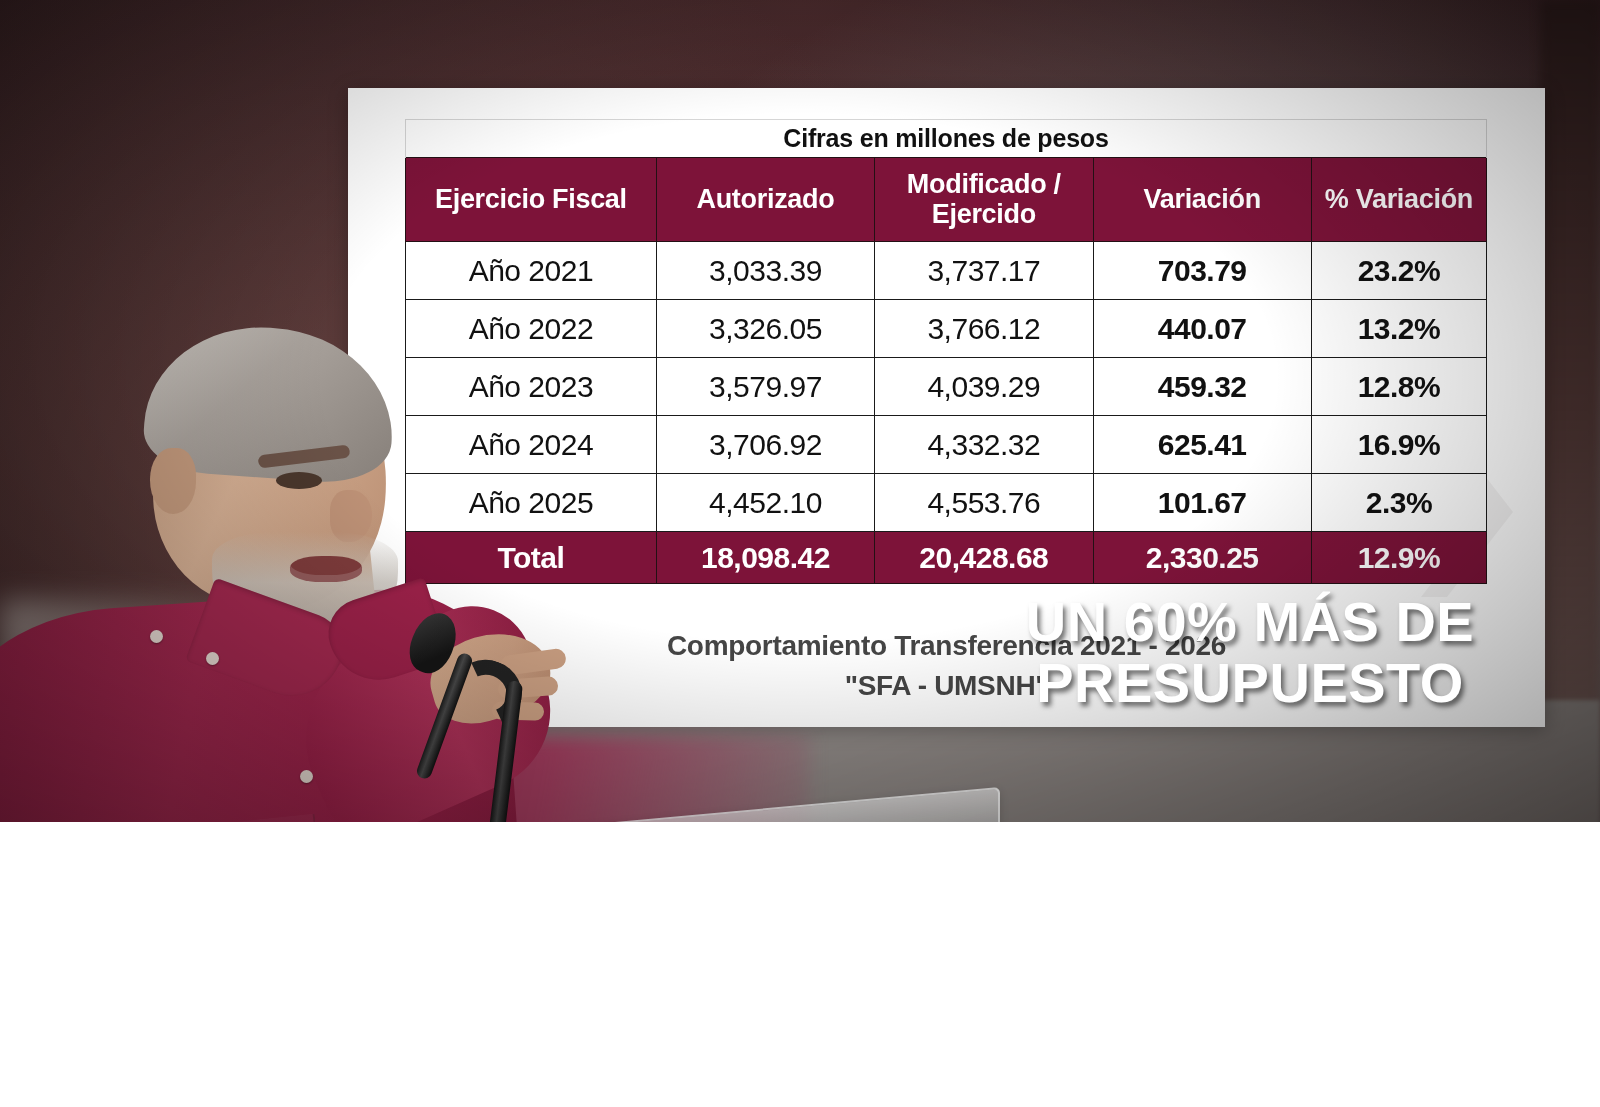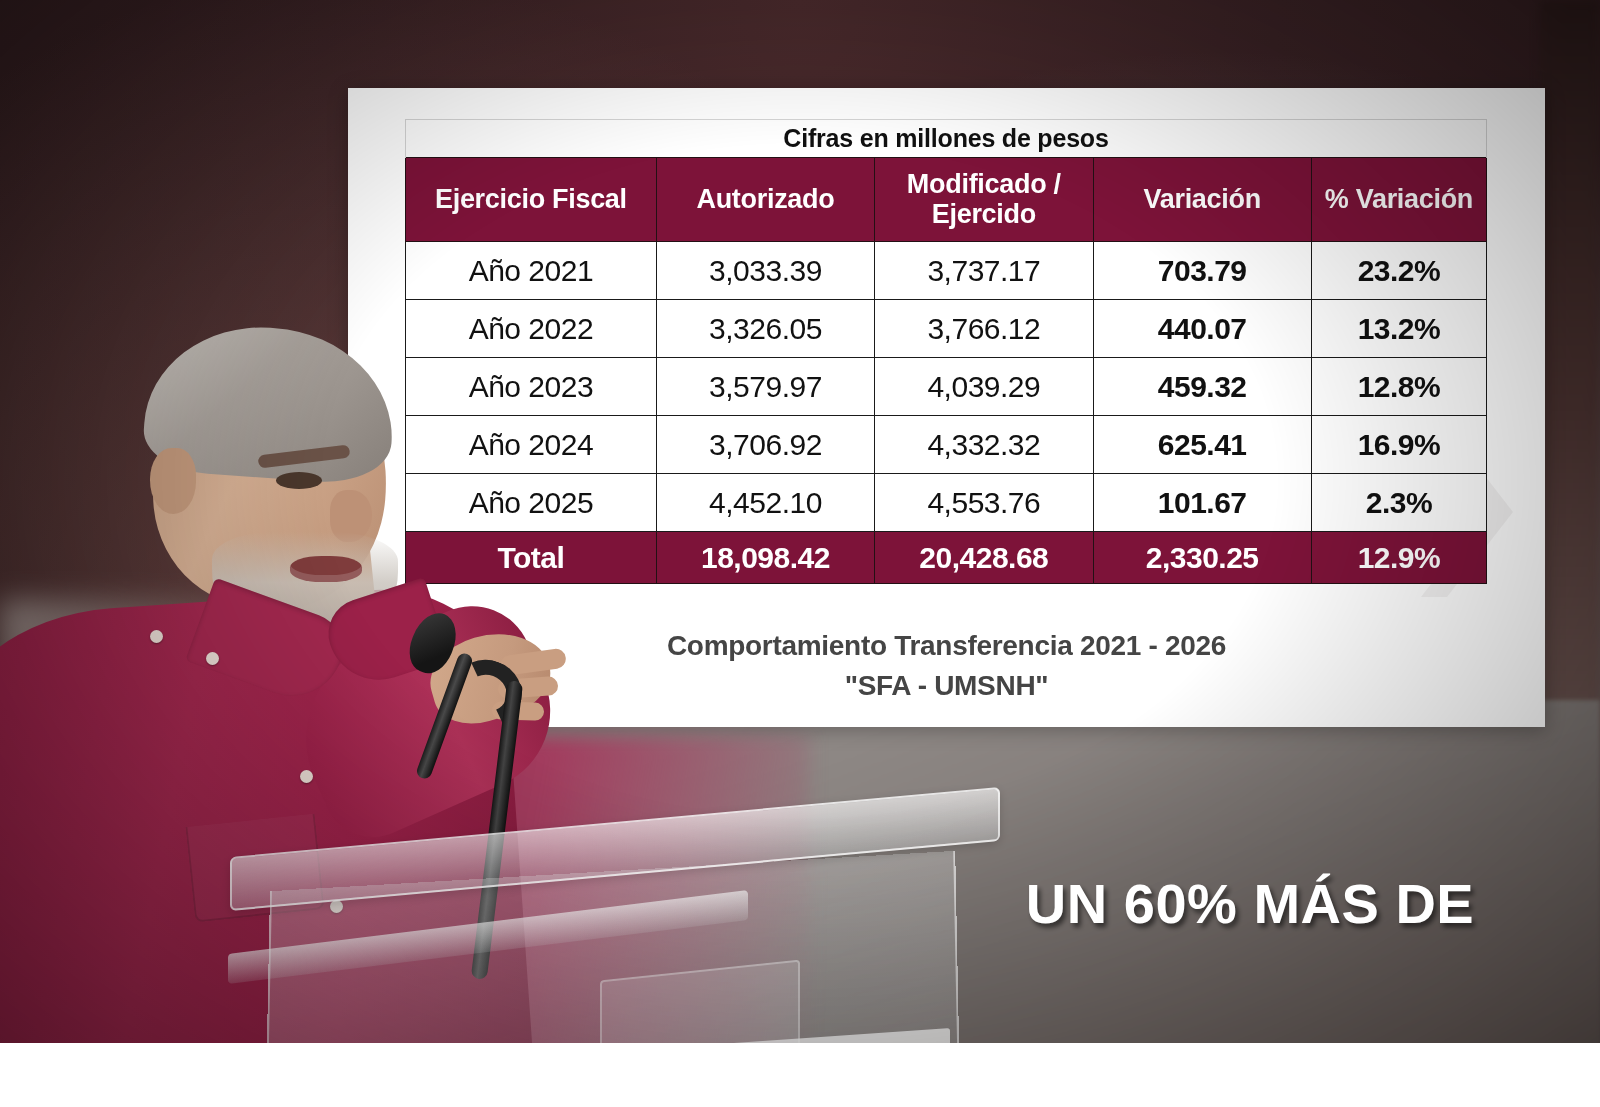--- a/index.html
+++ b/index.html
@@ -8,21 +8,21 @@
   html, body {
     width: 1600px;
     height: 1107px;
     overflow: hidden;
     font-family: "Liberation Sans", sans-serif;
   }
 
   #stage {
     position: relative;
     width: 1600px;
-    height: 1043px;
+    height: 822px;
     background: #3a2326;
     overflow: hidden;
   }
 
   
   .bg-base {
     position: absolute; inset: 0;
     background:
       radial-gradient(circle at 76% 86%, rgba(185,178,172,0.95) 0%, rgba(150,142,138,0.55) 26%, rgba(90,70,66,0.0) 56%),
       radial-gradient(circle at 22% 62%, rgba(140,95,88,0.55) 0%, rgba(80,45,44,0.0) 48%),
@@ -436,15 +436,16 @@
     <div class="podium-inner"></div>
     <div class="podium-top"></div>
     <div class="podium-edge"></div>
     <div class="podium-plate"></div>
   </div>
 
   <div class="bg-vignette"></div>
 
   <div class="headline">
     <span class="l1">UN 60% MÁS DE</span>
+    <span class="l2">PRESUPUESTO</span>
   </div>
 
 </div>
 
 </body></html>

